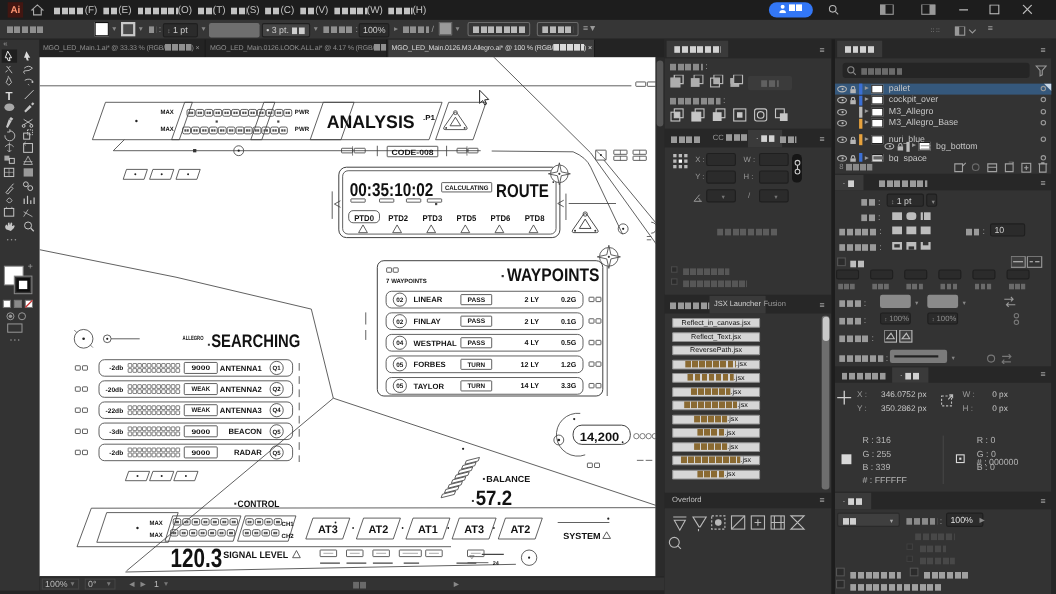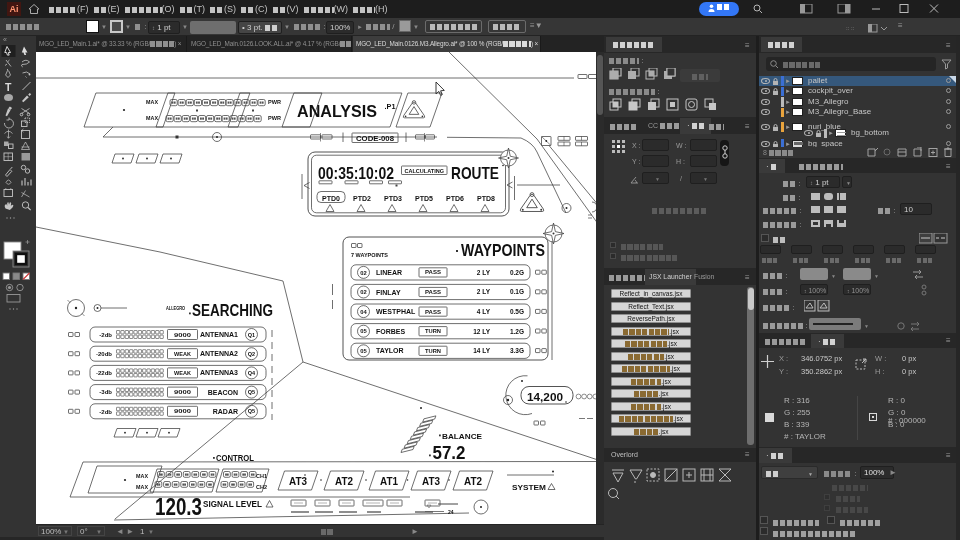--- a/index.html
+++ b/index.html
@@ -1149,21 +1149,21 @@
         <path d="M7,6l4,-4M11,5V2h-3" fill="none" stroke="#bbb"></path>
       </svg>
     <span class="ptxt" style="left:116px;top:318px;font-size:7.5px">W :</span>
       <span class="ptxt" style="left:143px;top:318px;color:#c9c9c9;font-size:7.5px">0 px</span>
     <span class="ptxt" style="left:116px;top:331px;font-size:7.5px">H :</span>
       <span class="ptxt" style="left:143px;top:331px;color:#c9c9c9;font-size:7.5px">0 px</span>
     <div class="abs" style="left:6px;top:377px;width:9px;height:9px;background:#d9d9d9"></div>
     <span class="ptxt" style="left:25px;top:360px;color:#b5b5b5">R : 316</span>
     <span class="ptxt" style="left:25px;top:372px;color:#b5b5b5">G : 255</span>
     <span class="ptxt" style="left:25px;top:384px;color:#b5b5b5">B : 339</span>
-    <span class="ptxt" style="left:25px;top:396px;color:#b5b5b5"># : TAYLOR</span>
+    <span class="ptxt" style="left:25px;top:396px;color:#b5b5b5"># : FFFFFF</span>
     <div class="abs" style="left:98px;top:360px;width:1px;height:44px;background:#454545"></div>
     <div class="abs" style="left:110px;top:377px;width:8px;height:8px;border:1.5px solid #d9d9d9">
         <div class="abs" style="left:2px;top:2px;width:2px;height:2px;background:#d9d9d9"></div>
       </div>
     <span class="ptxt" style="left:129px;top:360px;color:#b5b5b5">R : 0</span>
     <span class="ptxt" style="left:129px;top:372px;color:#b5b5b5">G : 0</span>
     <span class="ptxt" style="left:129px;top:384px;color:#b5b5b5">B : 0</span>
     <span class="ptxt" style="left:129px;top:380px;color:#b5b5b5"># : 000000</span>
 
     <div class="phead" style="top:411px;height:16px"></div>

